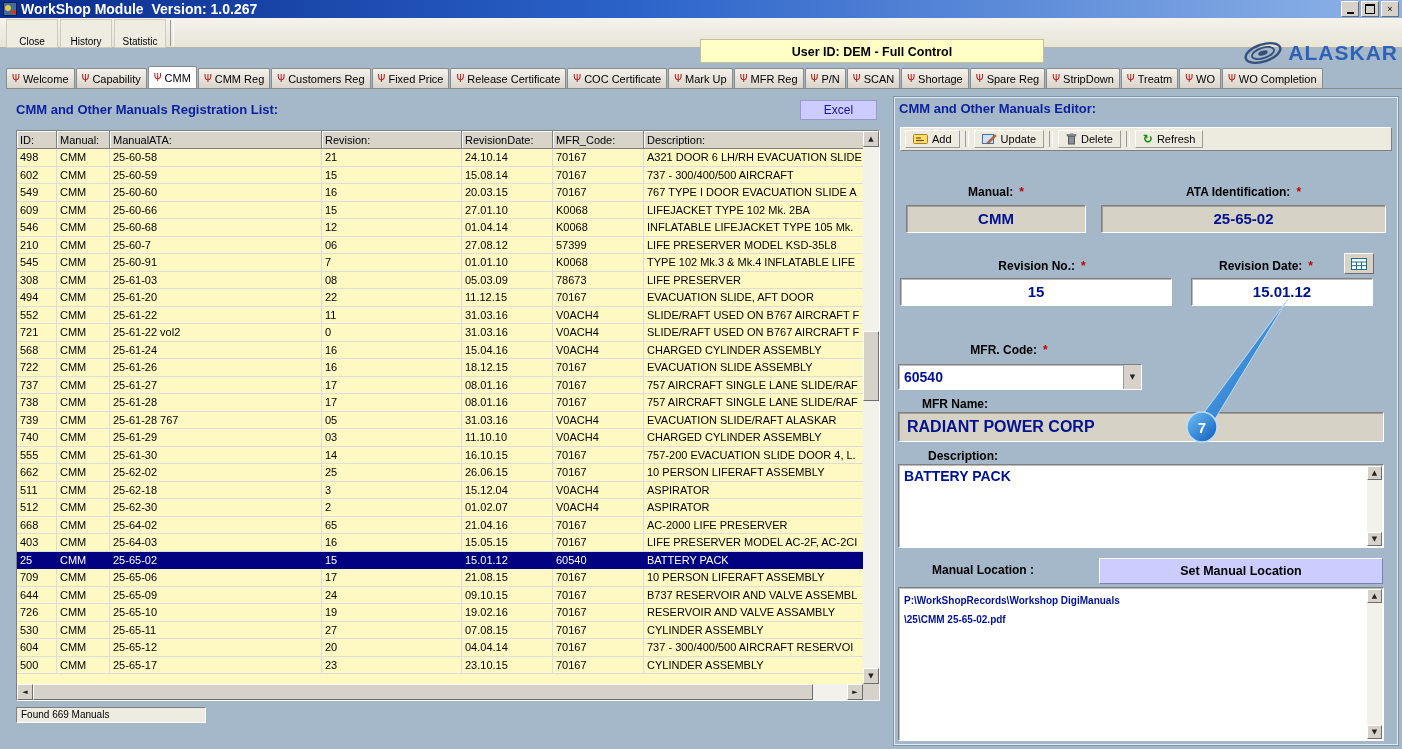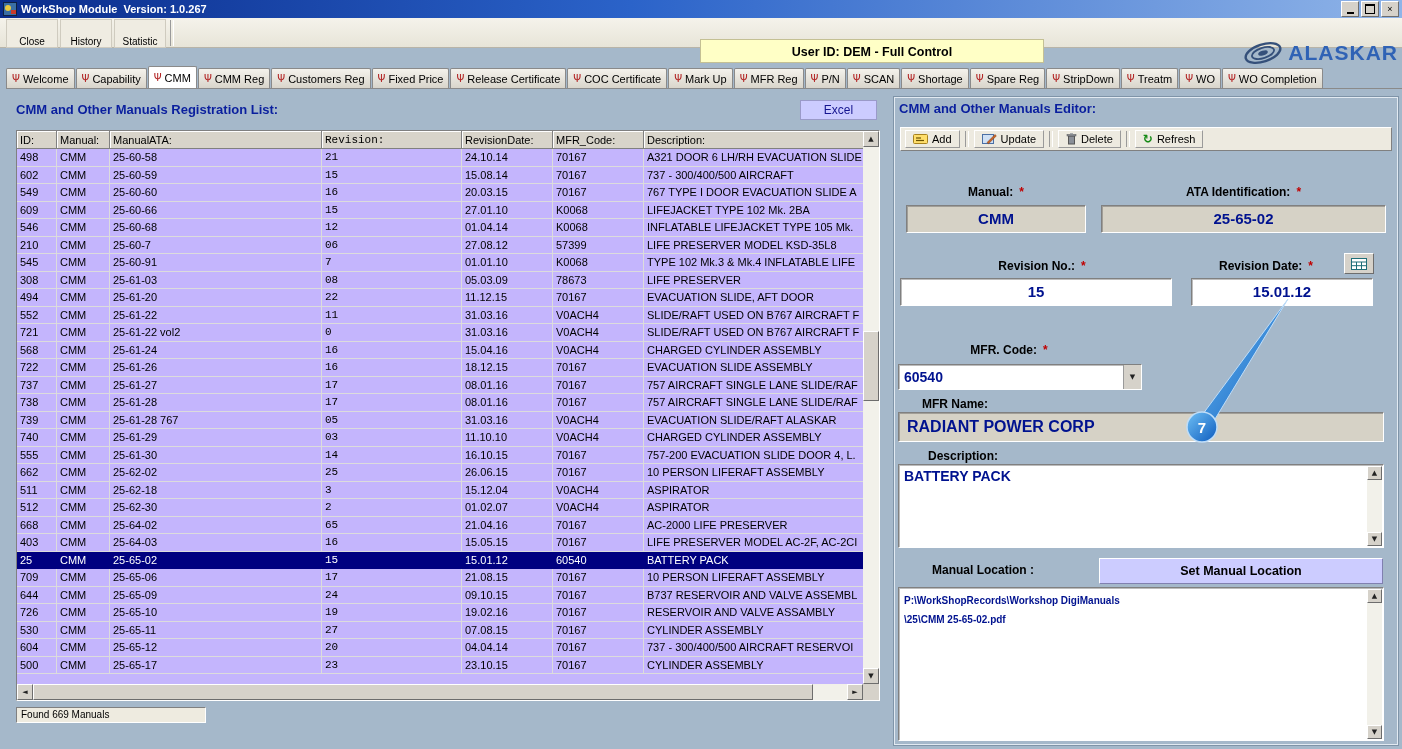--- a/index.html
+++ b/index.html
@@ -3,21 +3,21 @@
 <meta charset="utf-8">
 <style>
   html,body{margin:0;padding:0;}
   body{font-family:"Liberation Sans","DejaVu Sans",sans-serif;}
   .app{position:relative;width:1402px;height:749px;background:var(--app-bg,#A5B8CA);overflow:hidden;}
 
   
   .titlebar{position:absolute;left:0;top:0;width:1402px;height:18px;
     background:linear-gradient(90deg,#0A2C8C,#2B63C9 45%,#8FB4E8);
     display:flex;align-items:center;padding:0 3px;box-sizing:border-box;color:#fff;}
-  .title-text{font-size:11px;font-weight:bold;margin-left:4px;white-space:pre;}
+  .title-text{font-size:14px;font-weight:bold;margin-left:4px;white-space:pre;}
   .winbtns{margin-left:auto;display:flex;gap:2px;}
   .winbtn{width:16px;height:14px;background:#D6D2CA;border:1px solid;border-color:#FFF #6d6d6d #6d6d6d #FFF;
     display:flex;align-items:center;justify-content:center;color:#000;font-size:9px;line-height:1;cursor:default;}
   .glyph-min{width:7px;height:2px;background:#000;margin-top:7px;}
   .glyph-max{width:8px;height:7px;border:1px solid #000;border-top:2px solid #000;}
 
   
   .topbar{position:absolute;left:0;top:18px;width:1402px;height:30px;
     background:linear-gradient(#F5F3EB,#E7E4D8);border-bottom:1px solid #B8B4A8;box-sizing:border-box;}
   .tool-group{position:absolute;left:6px;top:1px;display:flex;gap:2px;}
@@ -35,33 +35,33 @@
   .tab{height:19px;display:flex;align-items:center;gap:3px;padding:0 5px;font-size:11px;color:#000;
     background:linear-gradient(#F4F2EC,#D9D5CB);border:1px solid #8A8A8A;border-bottom:none;border-radius:2px 2px 0 0;cursor:default;white-space:nowrap;}
   .tab.selected{background:#FFF;height:21px;position:relative;z-index:2;}
   .tab-ico{color:var(--tab-icon-red,#B22222);font-size:10px;font-family:"DejaVu Sans",sans-serif;line-height:1;}
 
   
   .list-panel{position:absolute;left:16px;top:96px;width:862px;height:648px;}
   .panel-title{position:absolute;left:0;top:6px;font-size:13px;font-weight:bold;color:var(--title-navy,#0A1F9E);}
   .excel-btn{position:absolute;left:784px;top:4px;width:77px;height:20px;background:var(--lavender,#CCCCFF);
     border:1px solid #9A9AC8;color:#14148F;font-size:12px;font-family:inherit;cursor:default;}
-  .grid-wrap{position:absolute;left:0;top:34px;width:862px;height:569px;background:#c4b5fd;
+  .grid-wrap{position:absolute;left:0;top:34px;width:862px;height:569px;background:#fef9c3;
     border:1px solid;border-color:#808080 #FFF #FFF #808080;box-sizing:content-box;}
   .table-viewport{position:absolute;left:0;top:0;width:846px;height:553px;overflow:hidden;}
   table.grid{border-collapse:separate;border-spacing:0;table-layout:fixed;width:846px;}
   table.grid th{height:17px;background:#D8D4CA;font-weight:normal;font-size:11px;text-align:left;padding:0 3px;
     border-right:1px solid #808080;border-bottom:1px solid #808080;box-shadow:inset 1px 1px 0 #FFF;
     white-space:nowrap;overflow:hidden;}
   table.grid td{height:16.5px;font-size:11px;padding:0 3px;white-space:nowrap;overflow:hidden;color:#000;
     border-right:1px solid #DCDCDC;border-bottom:1px solid #DCDCDC;}
   table.grid th:nth-child(1),table.grid td:nth-child(1){width:33px;}
   table.grid th:nth-child(2),table.grid td:nth-child(2){width:46px;}
   table.grid th:nth-child(3),table.grid td:nth-child(3){width:205px;}
-  table.grid th:nth-child(4),table.grid td:nth-child(4){width:133px;font-family:Liberation Mono, monospace;}
+  table.grid th:nth-child(4),table.grid td:nth-child(4){width:133px;}
   table.grid th:nth-child(5),table.grid td:nth-child(5){width:84px;}
   table.grid th:nth-child(6),table.grid td:nth-child(6){width:84px;}
   table.grid th:nth-child(7),table.grid td:nth-child(7){width:261px;}
   tr.selected td{background:var(--selection-bg,#000080);color:#fff;border-right-color:var(--selection-bg,#000080);border-bottom-color:var(--selection-bg,#000080);}
 
   .vscroll{position:absolute;left:846px;top:0;width:16px;height:553px;background:#F2F1EA;}
   .hscroll{position:absolute;left:0;top:553px;width:846px;height:16px;background:#F2F1EA;}
   .corner{position:absolute;left:846px;top:553px;width:16px;height:16px;background:#D6D2CA;}
   .sb{position:absolute;width:16px;height:16px;background:#D6D2CA;border:1px solid;border-color:#FFF #6d6d6d #6d6d6d #FFF;
     display:flex;align-items:center;justify-content:center;font-size:7px;color:#222;box-sizing:border-box;

